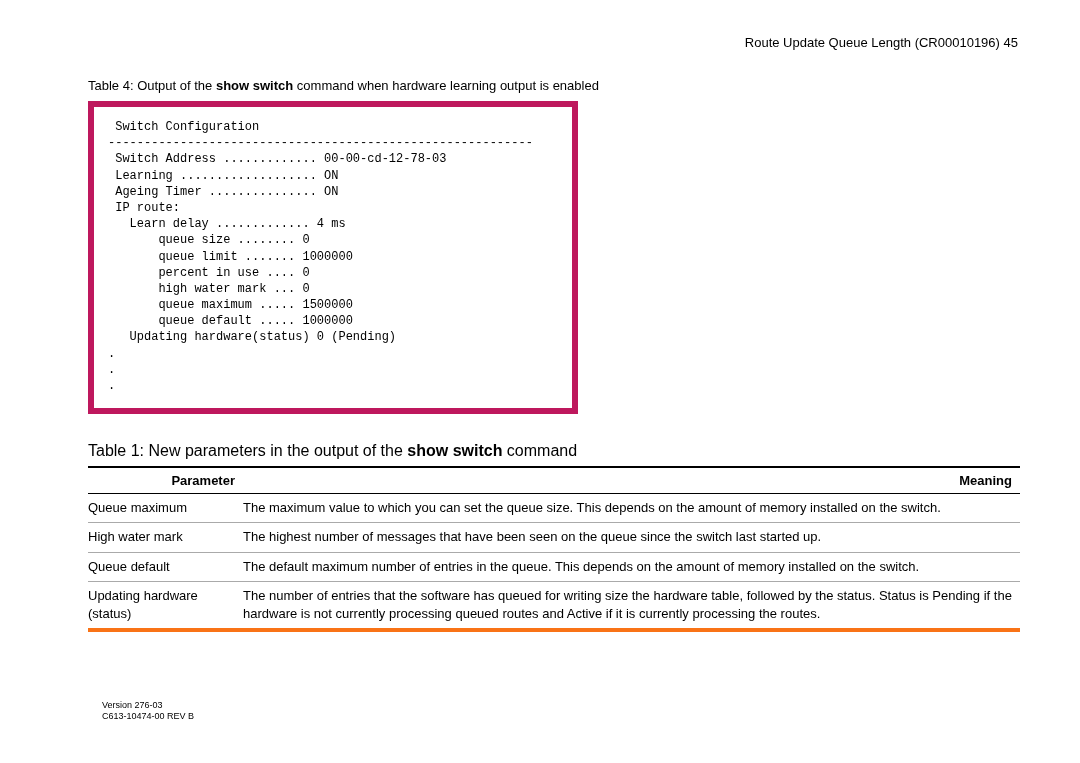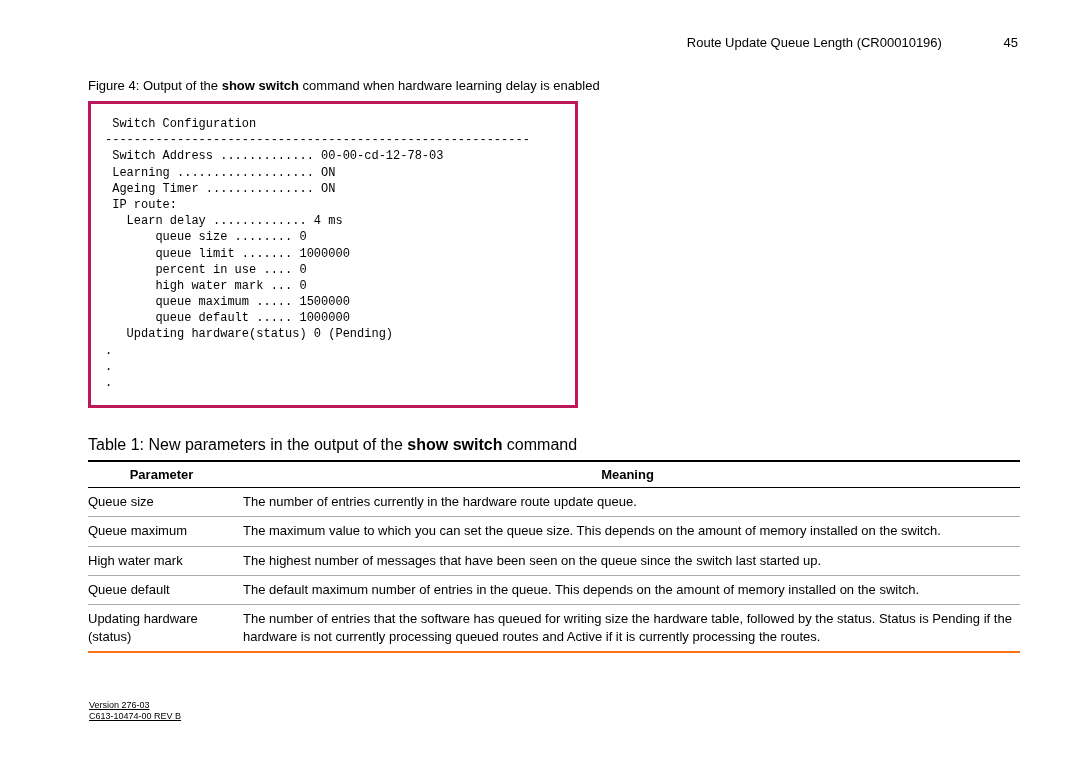--- a/index.html
+++ b/index.html
@@ -13,78 +13,77 @@
     position: relative;
     padding: 35px 60px 0 88px;
   }
   .header-line {
     text-align: right;
     font-size: 13px;
     margin-bottom: 28px;
     padding-right: 2px;
   }
   .header-title { display: inline; }
-  .header-page { display: inline; margin-left: 58px; }
+  .header-page { display: inline; }
   .fig-caption {
     font-size: 13px;
     margin-bottom: 8px;
   }
   .code-box {
-    border: 3px solid #be185d;
+    border: 6px solid #be185d;
     width: 490px;
     padding: 12px 14px 14px 14px;
     font-family: "Courier New", Courier, monospace;
     font-size: 12px;
     line-height: 1.35;
     white-space: pre;
     margin-bottom: 28px;
   }
   .tbl-caption {
     font-size: 16px;
     margin-bottom: 6px;
   }
   table {
     border-collapse: collapse;
     width: 100%;
     font-size: 13px;
   }
   thead tr { border-top: 2px solid #000; border-bottom: 1px solid #000; }
   th {
-    text-align: center;
+    text-align: right;
     font-weight: bold;
     padding: 5px 8px 5px 0;
   }
   th.col-param { width: 155px; }
   tbody td {
     padding: 5px 8px 5px 0;
     vertical-align: top;
     border-bottom: 1px solid #aaa;
     line-height: 1.4;
   }
-  tbody tr:last-child td { border-bottom: 2px solid #f97316; }
+  tbody tr:last-child td { border-bottom: 4px solid #f97316; }
   .footer {
     position: absolute;
-    left: 89px;
+    left: 102px;
     bottom: 40px;
     font-size: 9px;
     line-height: 1.3;
     color: #000;
-    text-decoration: underline;
   }
 </style>
 </head>
 <body>
 
 <div class="header-line">
   <span class="header-title">Route Update Queue Length (CR00010196)</span>
   <span class="header-page">45</span>
 </div>
 
 <div class="fig-caption">
-  <span>Figure 4: Output of the </span><strong>show switch</strong><span> command when hardware learning delay is enabled</span>
+  <span>Table 4: Output of the </span><strong>show switch</strong><span> command when hardware learning output is enabled</span>
 </div>
 
 <div class="code-box"> Switch Configuration
 -----------------------------------------------------------
  Switch Address ............. 00-00-cd-12-78-03
  Learning ................... ON
  Ageing Timer ............... ON
  IP route:
    Learn delay ............. 4 ms
        queue size ........ 0
@@ -104,24 +103,20 @@
 
 <table>
   <thead>
     <tr>
       <th class="col-param">Parameter</th>
       <th>Meaning</th>
     </tr>
   </thead>
   <tbody>
     <tr>
-      <td>Queue size</td>
-      <td>The number of entries currently in the hardware route update queue.</td>
-    </tr>
-    <tr>
       <td>Queue maximum</td>
       <td>The maximum value to which you can set the queue size. This depends on the amount of memory installed on the switch.</td>
     </tr>
     <tr>
       <td>High water mark</td>
       <td>The highest number of messages that have been seen on the queue since the switch last started up.</td>
     </tr>
     <tr>
       <td>Queue default</td>
       <td>The default maximum number of entries in the queue. This depends on the amount of memory installed on the switch.</td>

